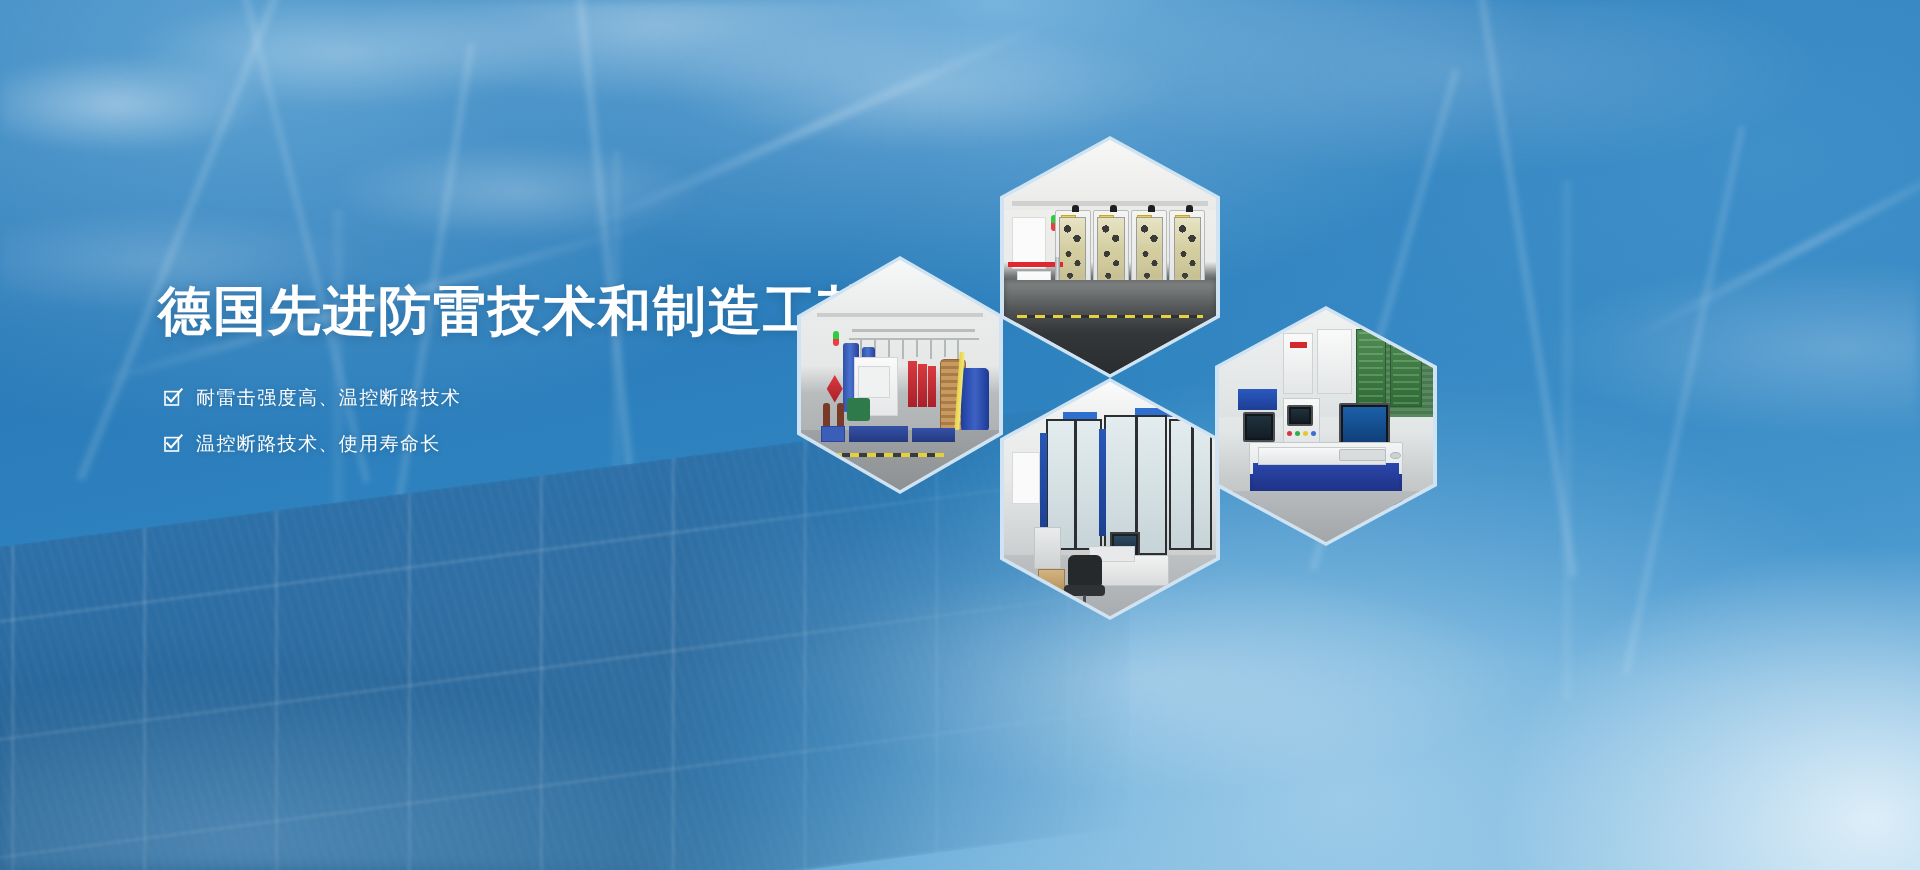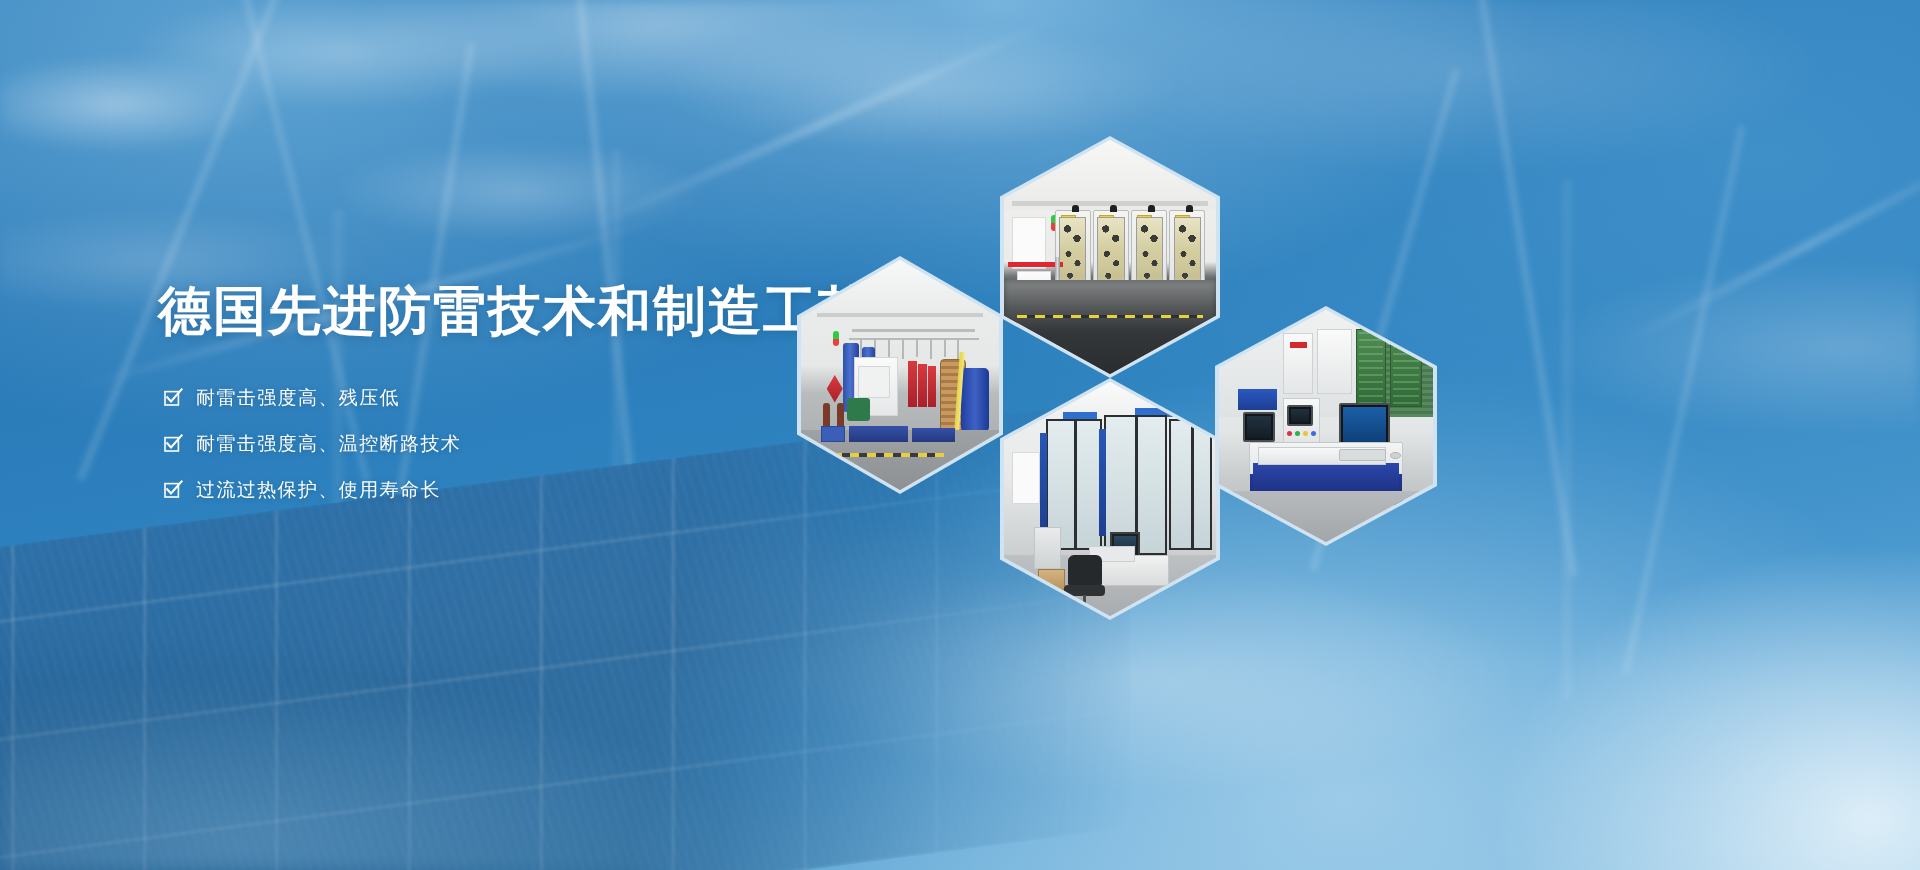--- a/index.html
+++ b/index.html
@@ -271,48 +271,39 @@
   <div class="panel-haze"></div>
   <div class="right-glow"></div>
 
   <div class="copy">
 
 
     <div class="headline">德国先进防雷技术和制造工艺</div>
 
     <div class="features">
 
-      <div class="feature">
-        <span class="chk">
-          <svg viewBox="0 0 17 17" aria-hidden="true">
-            <rect x="1" y="2.6" width="13.4" height="13.4" fill="none" stroke="#ffffff" stroke-width="1.6"></rect>
-            <path d="M3.2 8.3 L7.0 12.4 L17.6 0.4" fill="none" stroke="#ffffff" stroke-width="2.1" stroke-linecap="square"></path>
-          </svg>
-        </span>
-        <span class="feature-label">耐雷击强度高、残压低</span>
-      </div>
 
       <div class="feature">
         <span class="chk">
           <svg viewBox="0 0 17 17" aria-hidden="true">
             <rect x="1" y="2.6" width="13.4" height="13.4" fill="none" stroke="#ffffff" stroke-width="1.6"></rect>
             <path d="M3.2 8.3 L7.0 12.4 L17.6 0.4" fill="none" stroke="#ffffff" stroke-width="2.1" stroke-linecap="square"></path>
           </svg>
         </span>
         <span class="feature-label">耐雷击强度高、温控断路技术</span>
       </div>
 
       <div class="feature">
         <span class="chk">
           <svg viewBox="0 0 17 17" aria-hidden="true">
             <rect x="1" y="2.6" width="13.4" height="13.4" fill="none" stroke="#ffffff" stroke-width="1.6"></rect>
             <path d="M3.2 8.3 L7.0 12.4 L17.6 0.4" fill="none" stroke="#ffffff" stroke-width="2.1" stroke-linecap="square"></path>
           </svg>
         </span>
-        <span class="feature-label">过流过热保护、使用寿命长</span>
+        <span class="feature-label">温控断路技术、使用寿命长</span>
       </div>
 
     </div>
   </div>
 
   <div class="hexes">
 
     <div class="hex h1" style="left:797px;top:256px;width:206px;height:238px;">
       <div class="hex-inner">
         <div class="scene">

